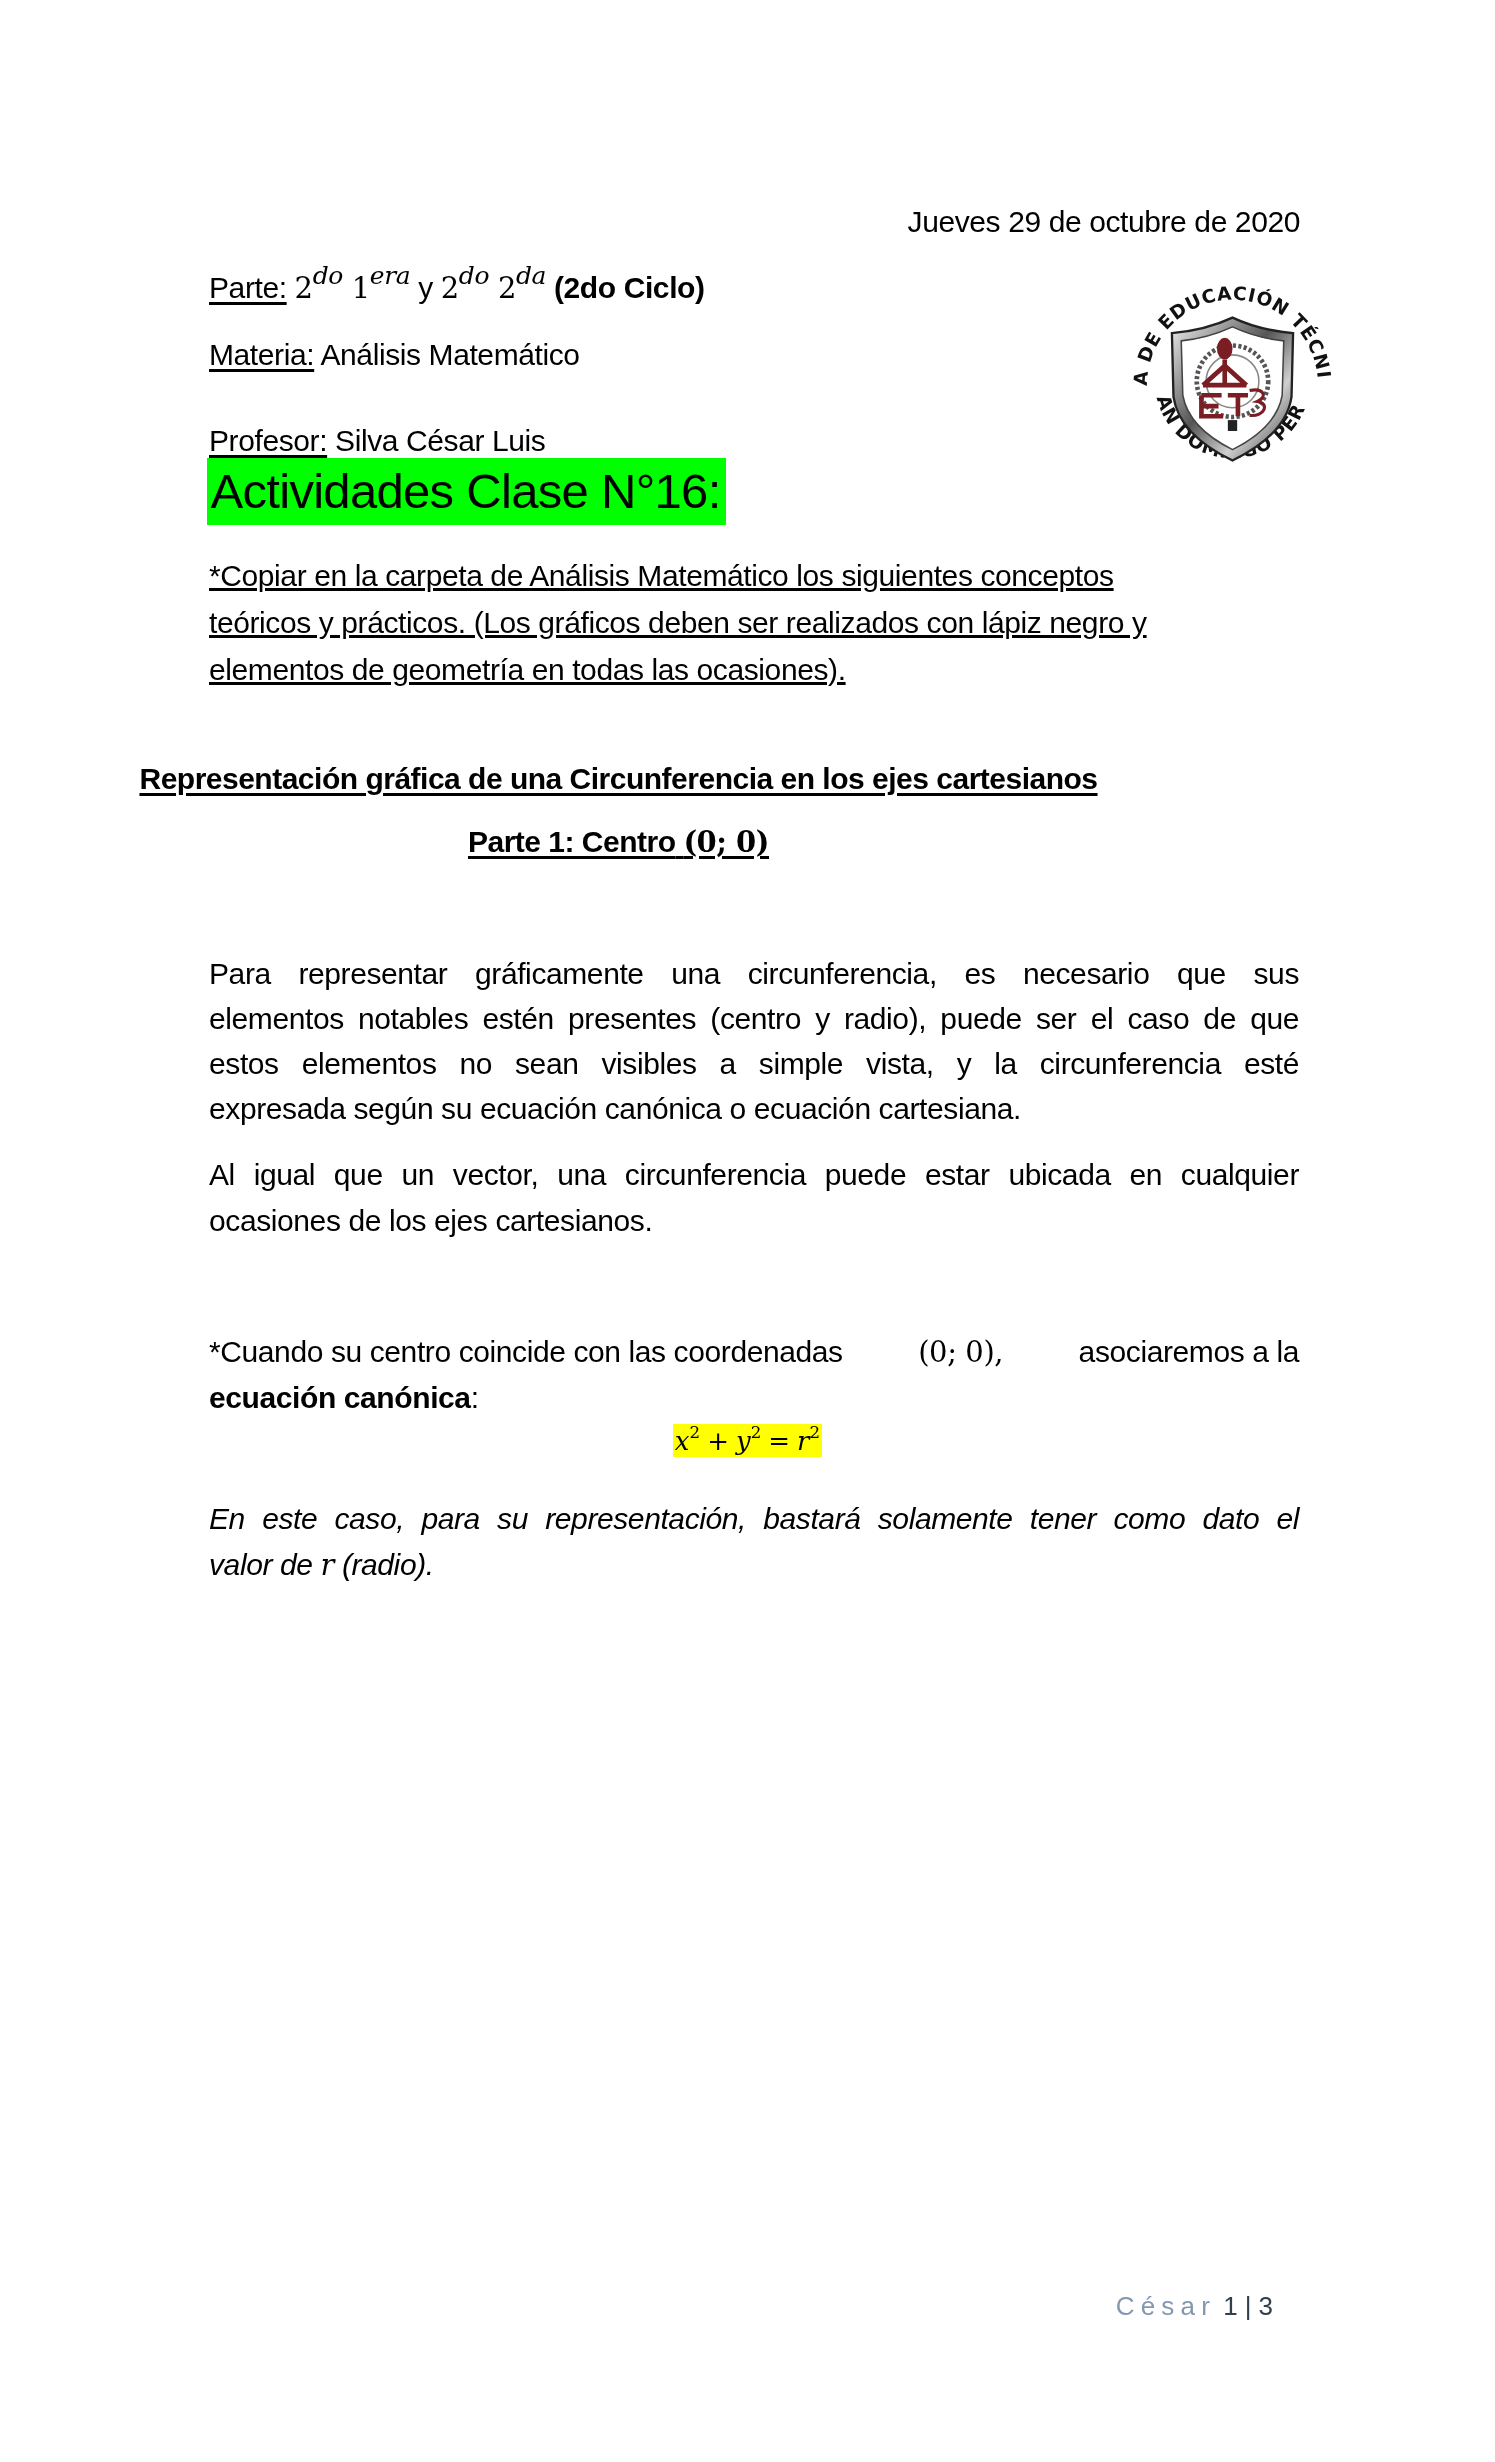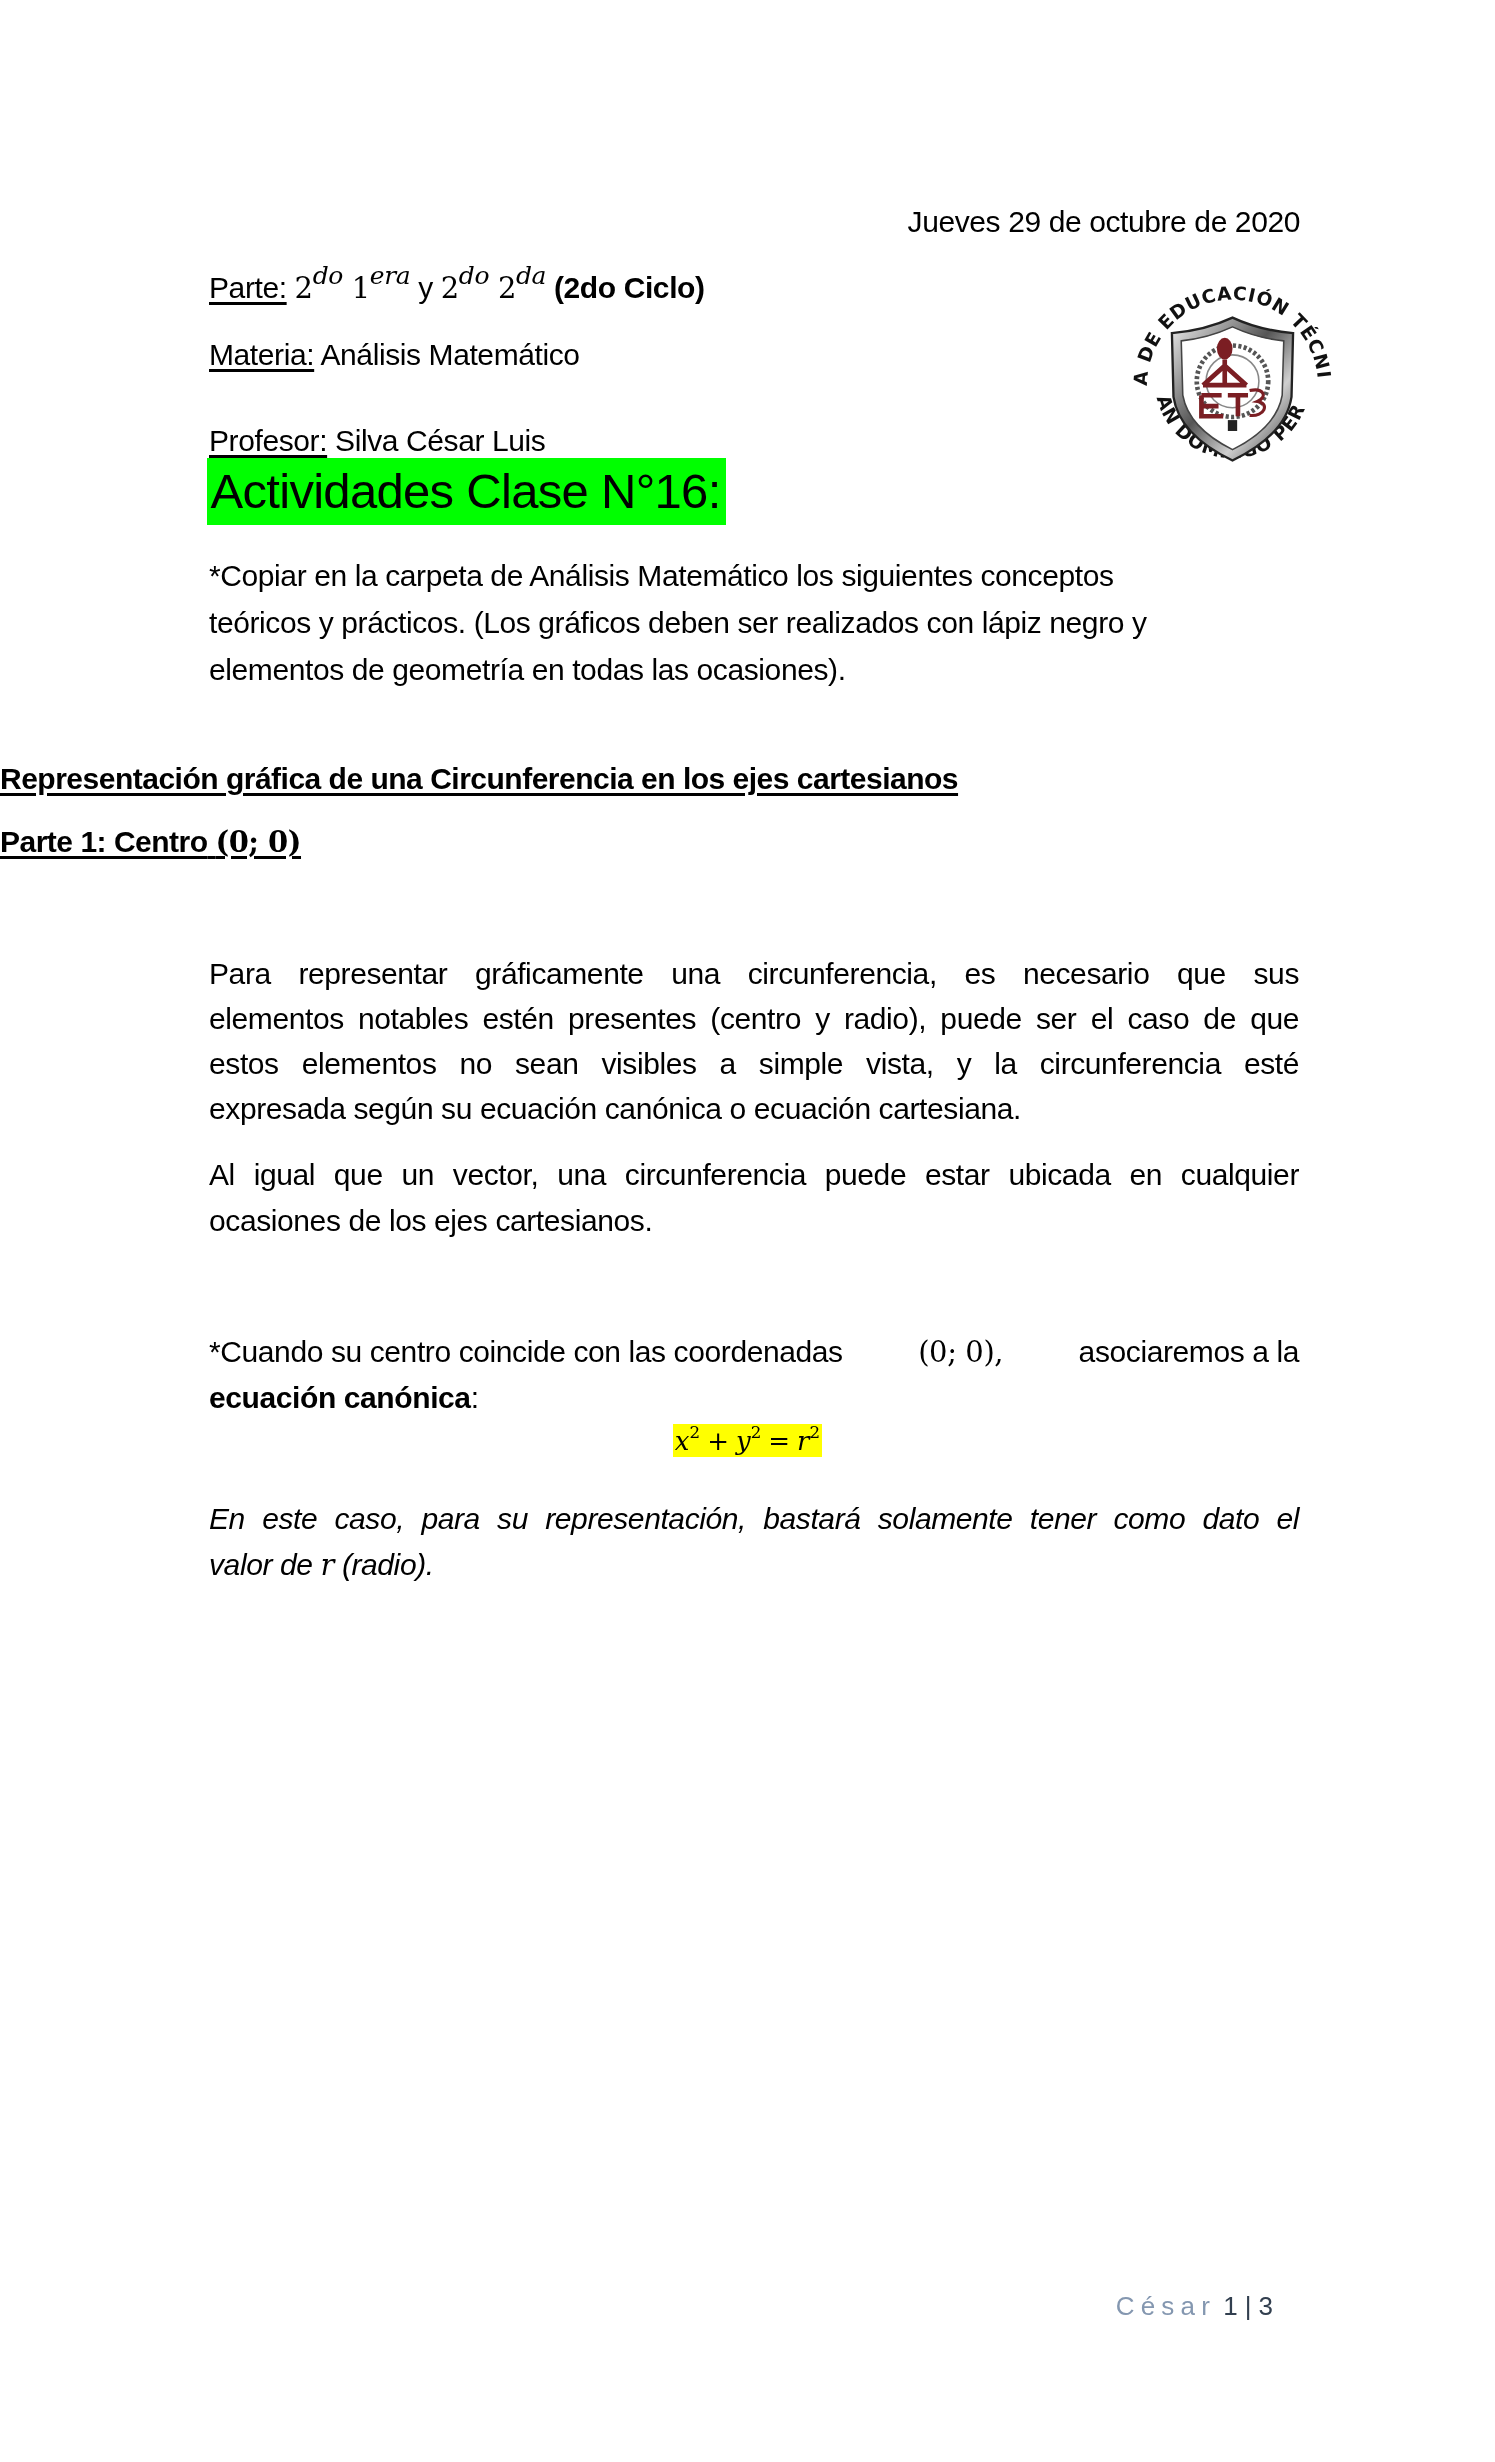--- a/index.html
+++ b/index.html
@@ -57,26 +57,26 @@
     background: #00ff00;
     font-size: 49px;
     line-height: 67px;
     height: 67px;
     padding: 0 5.3px 0 3.5px;
     letter-spacing: -0.7px;
     white-space: nowrap;
   }
 
   
-  #intro { left: 209px; top: 552px; width: 1090px; }
+  #intro { left: 209px; top: 552px; width: 1090px; text-decoration: underline; }
   #intro div { font-size: 30px; line-height: 47px; white-space: nowrap; letter-spacing: -0.4px; }
 
   
   .center-head {
-    left: 0; width: 1221px; text-align: left;
+    left: 8px; width: 1221px; text-align: center;
     font-weight: bold;
     font-size: 30px; line-height: 46px;
     letter-spacing: -0.5px;
   }
   #heading1 { top: 756px; }
   #heading2 { top: 819px; }
   #heading2 .math { font-weight: bold; }
 
   
   .para {

